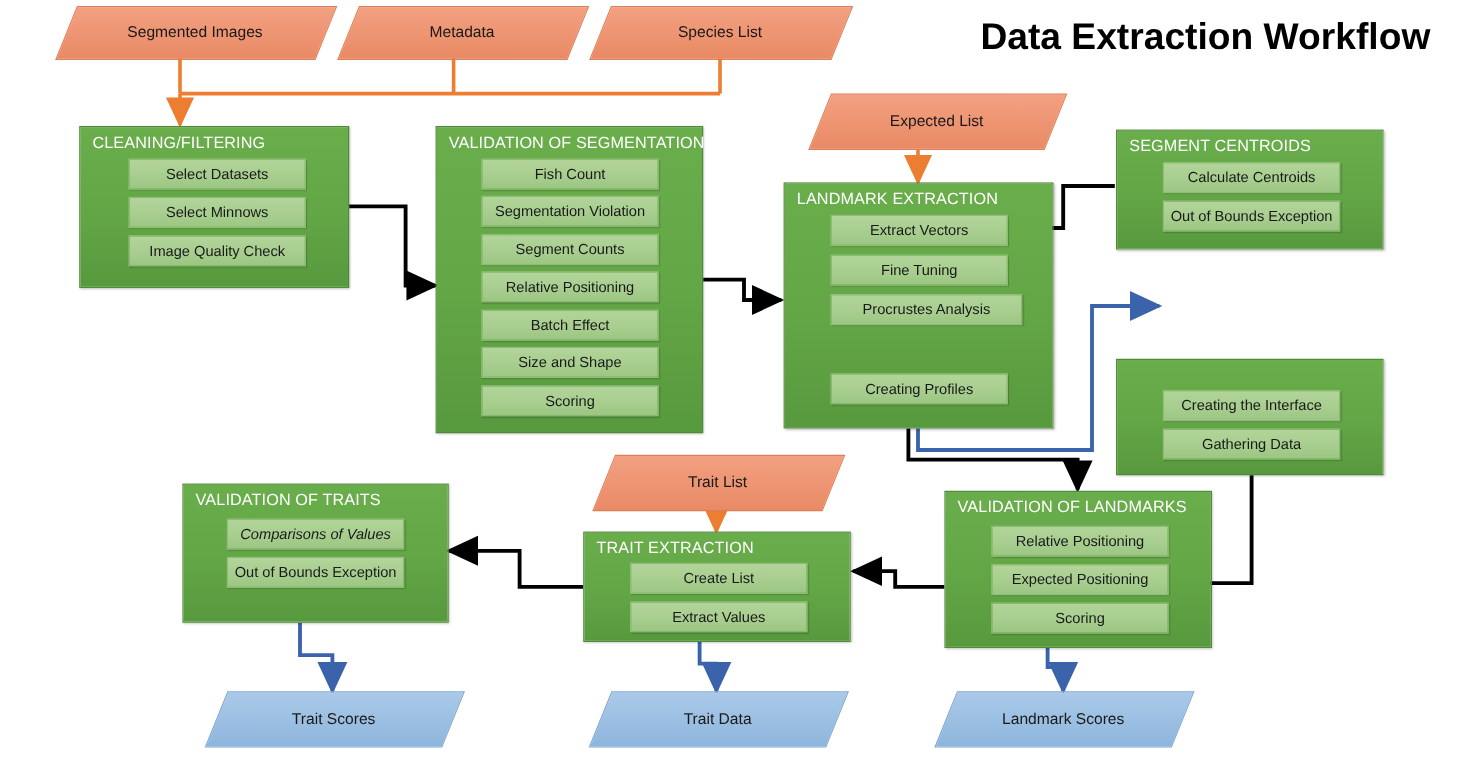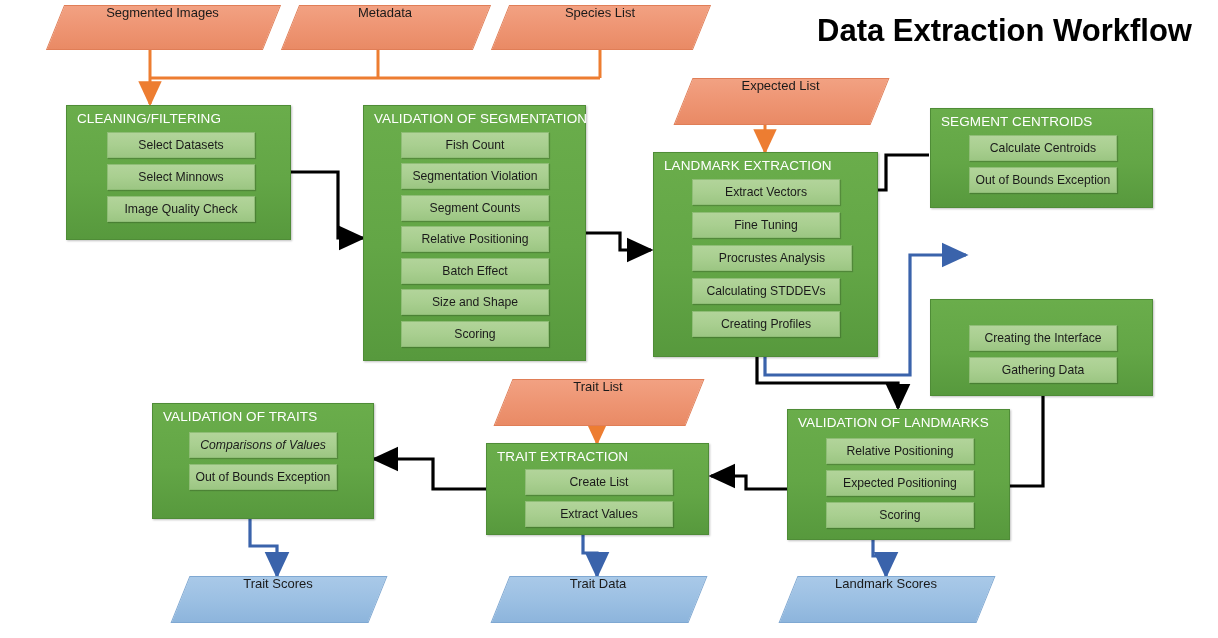--- a/index.html
+++ b/index.html
@@ -45,21 +45,21 @@
     justify-content:center;
     text-align:center;
     white-space:nowrap;
     box-shadow:1px 1px 1px rgba(0,0,0,.18);
   }
 
   
   .para{
     position:absolute;
     display:flex;
-    align-items:flex-start;
+    align-items:center;
     justify-content:center;
     color:#1a1a1a;
     font-size:13px;
     white-space:nowrap;
     box-sizing:border-box;
   }
   .para .shape{
     position:absolute;left:0;top:0;width:100%;height:100%;
   }
   .para .lbl{position:relative;z-index:2;}
@@ -199,21 +199,20 @@
     <div class="item" style="left:37px;top:152px;width:148px;height:26px;">Batch Effect</div>
     <div class="item" style="left:37px;top:183px;width:148px;height:26px;">Size and Shape</div>
     <div class="item" style="left:37px;top:215px;width:148px;height:26px;">Scoring</div>
   </div>
 
   <div class="group" style="left:653px;top:152px;width:225px;height:205px;">
     <div class="group-title">LANDMARK EXTRACTION</div>
     <div class="item" style="left:38px;top:26px;width:148px;height:26px;">Extract Vectors</div>
     <div class="item" style="left:38px;top:59px;width:148px;height:26px;">Fine Tuning</div>
     <div class="item" style="left:38px;top:92px;width:160px;height:26px;">Procrustes Analysis</div>
-    <div class="item" style="left:38px;top:125px;width:148px;height:26px;">Calculating STDDEVs</div>
     <div class="item" style="left:38px;top:158px;width:148px;height:26px;">Creating Profiles</div>
   </div>
 
   <div class="group" style="left:930px;top:108px;width:223px;height:100px;">
     <div class="group-title">SEGMENT CENTROIDS</div>
     <div class="item" style="left:38px;top:26px;width:148px;height:26px;">Calculate Centroids</div>
     <div class="item" style="left:38px;top:58px;width:148px;height:26px;">Out of Bounds Exception</div>
   </div>
 
   <div class="group" style="left:930px;top:299px;width:223px;height:97px;">

